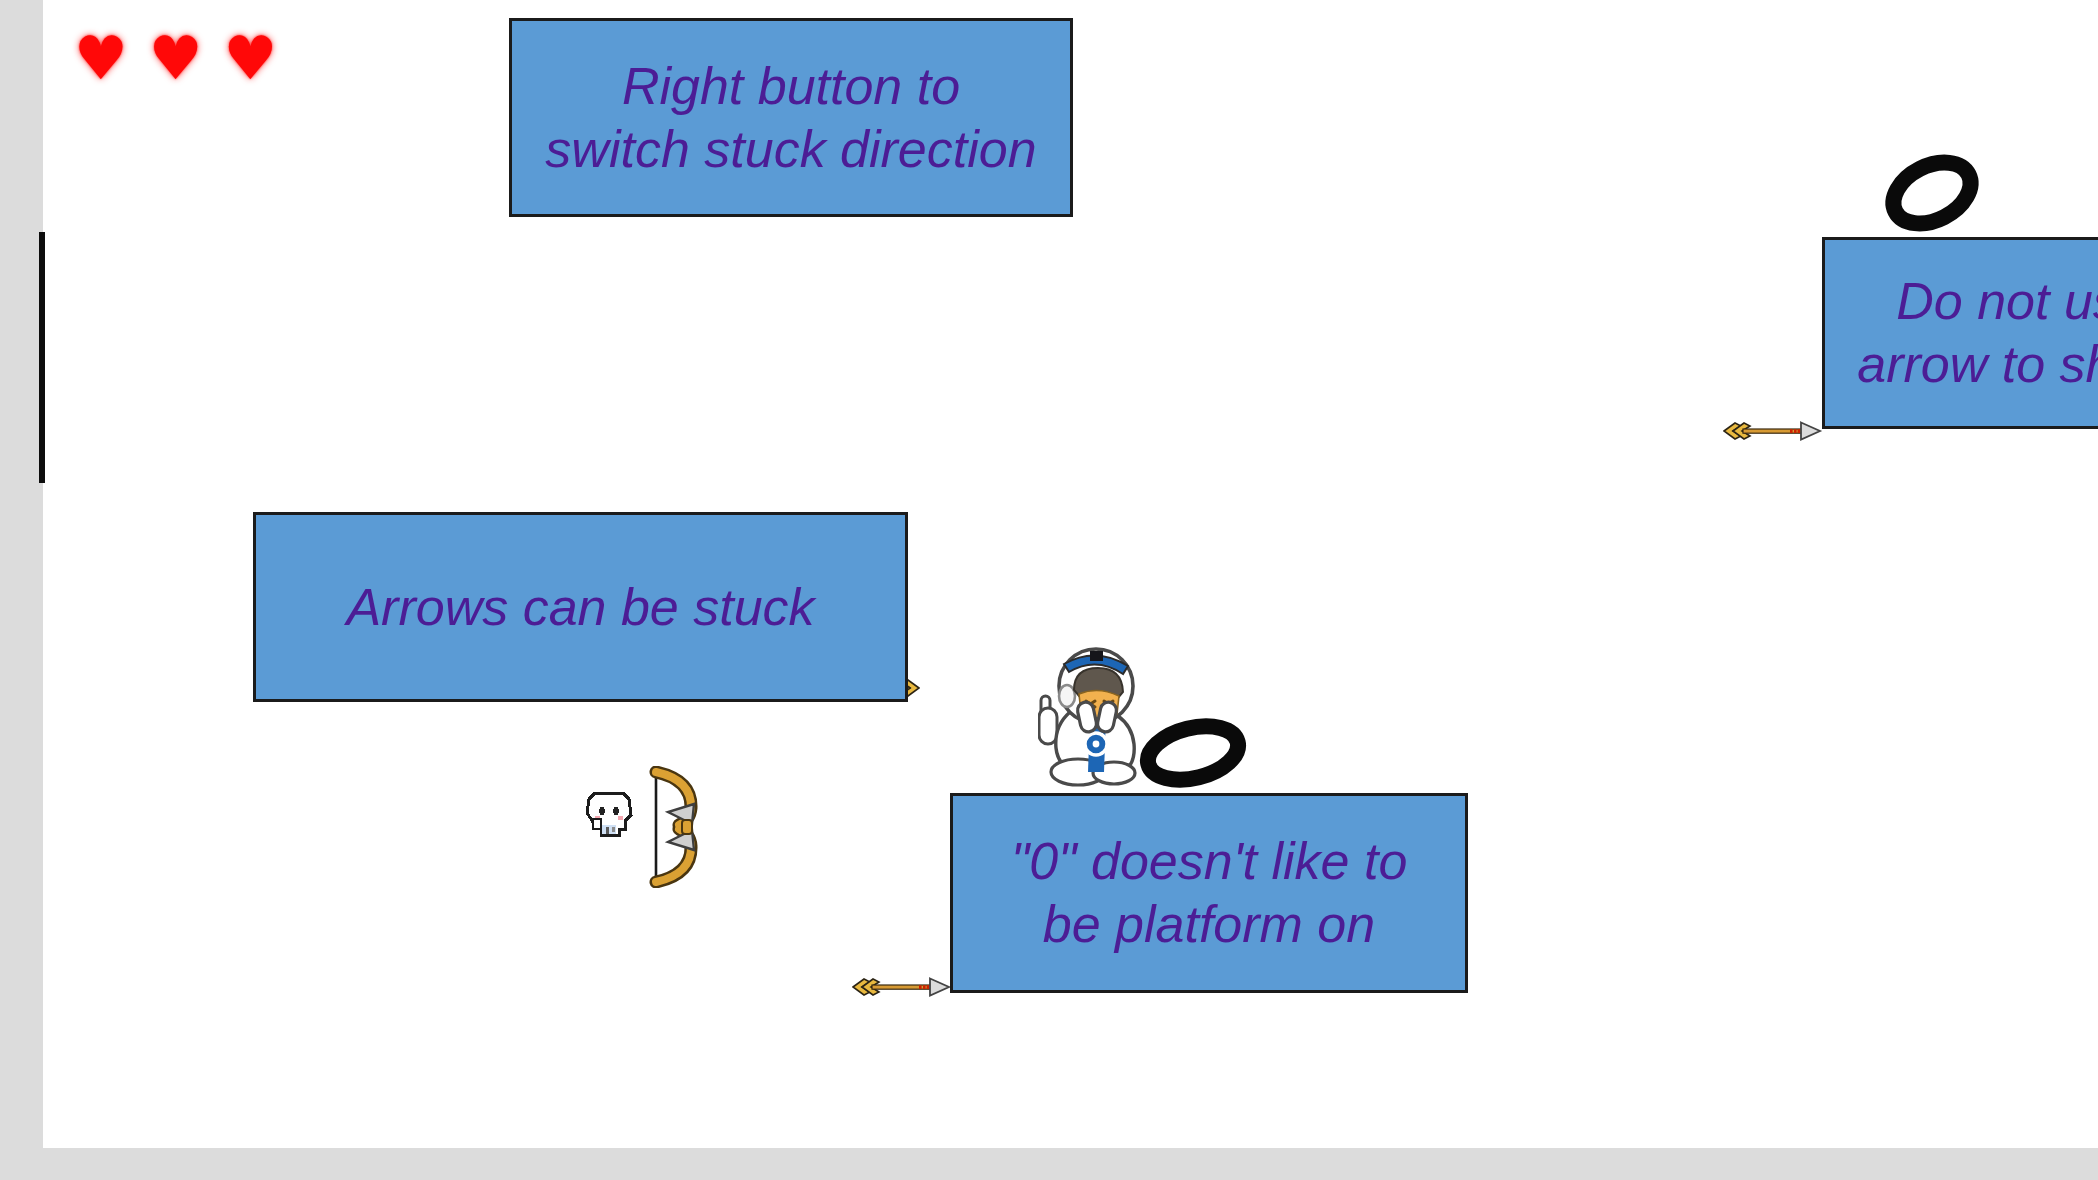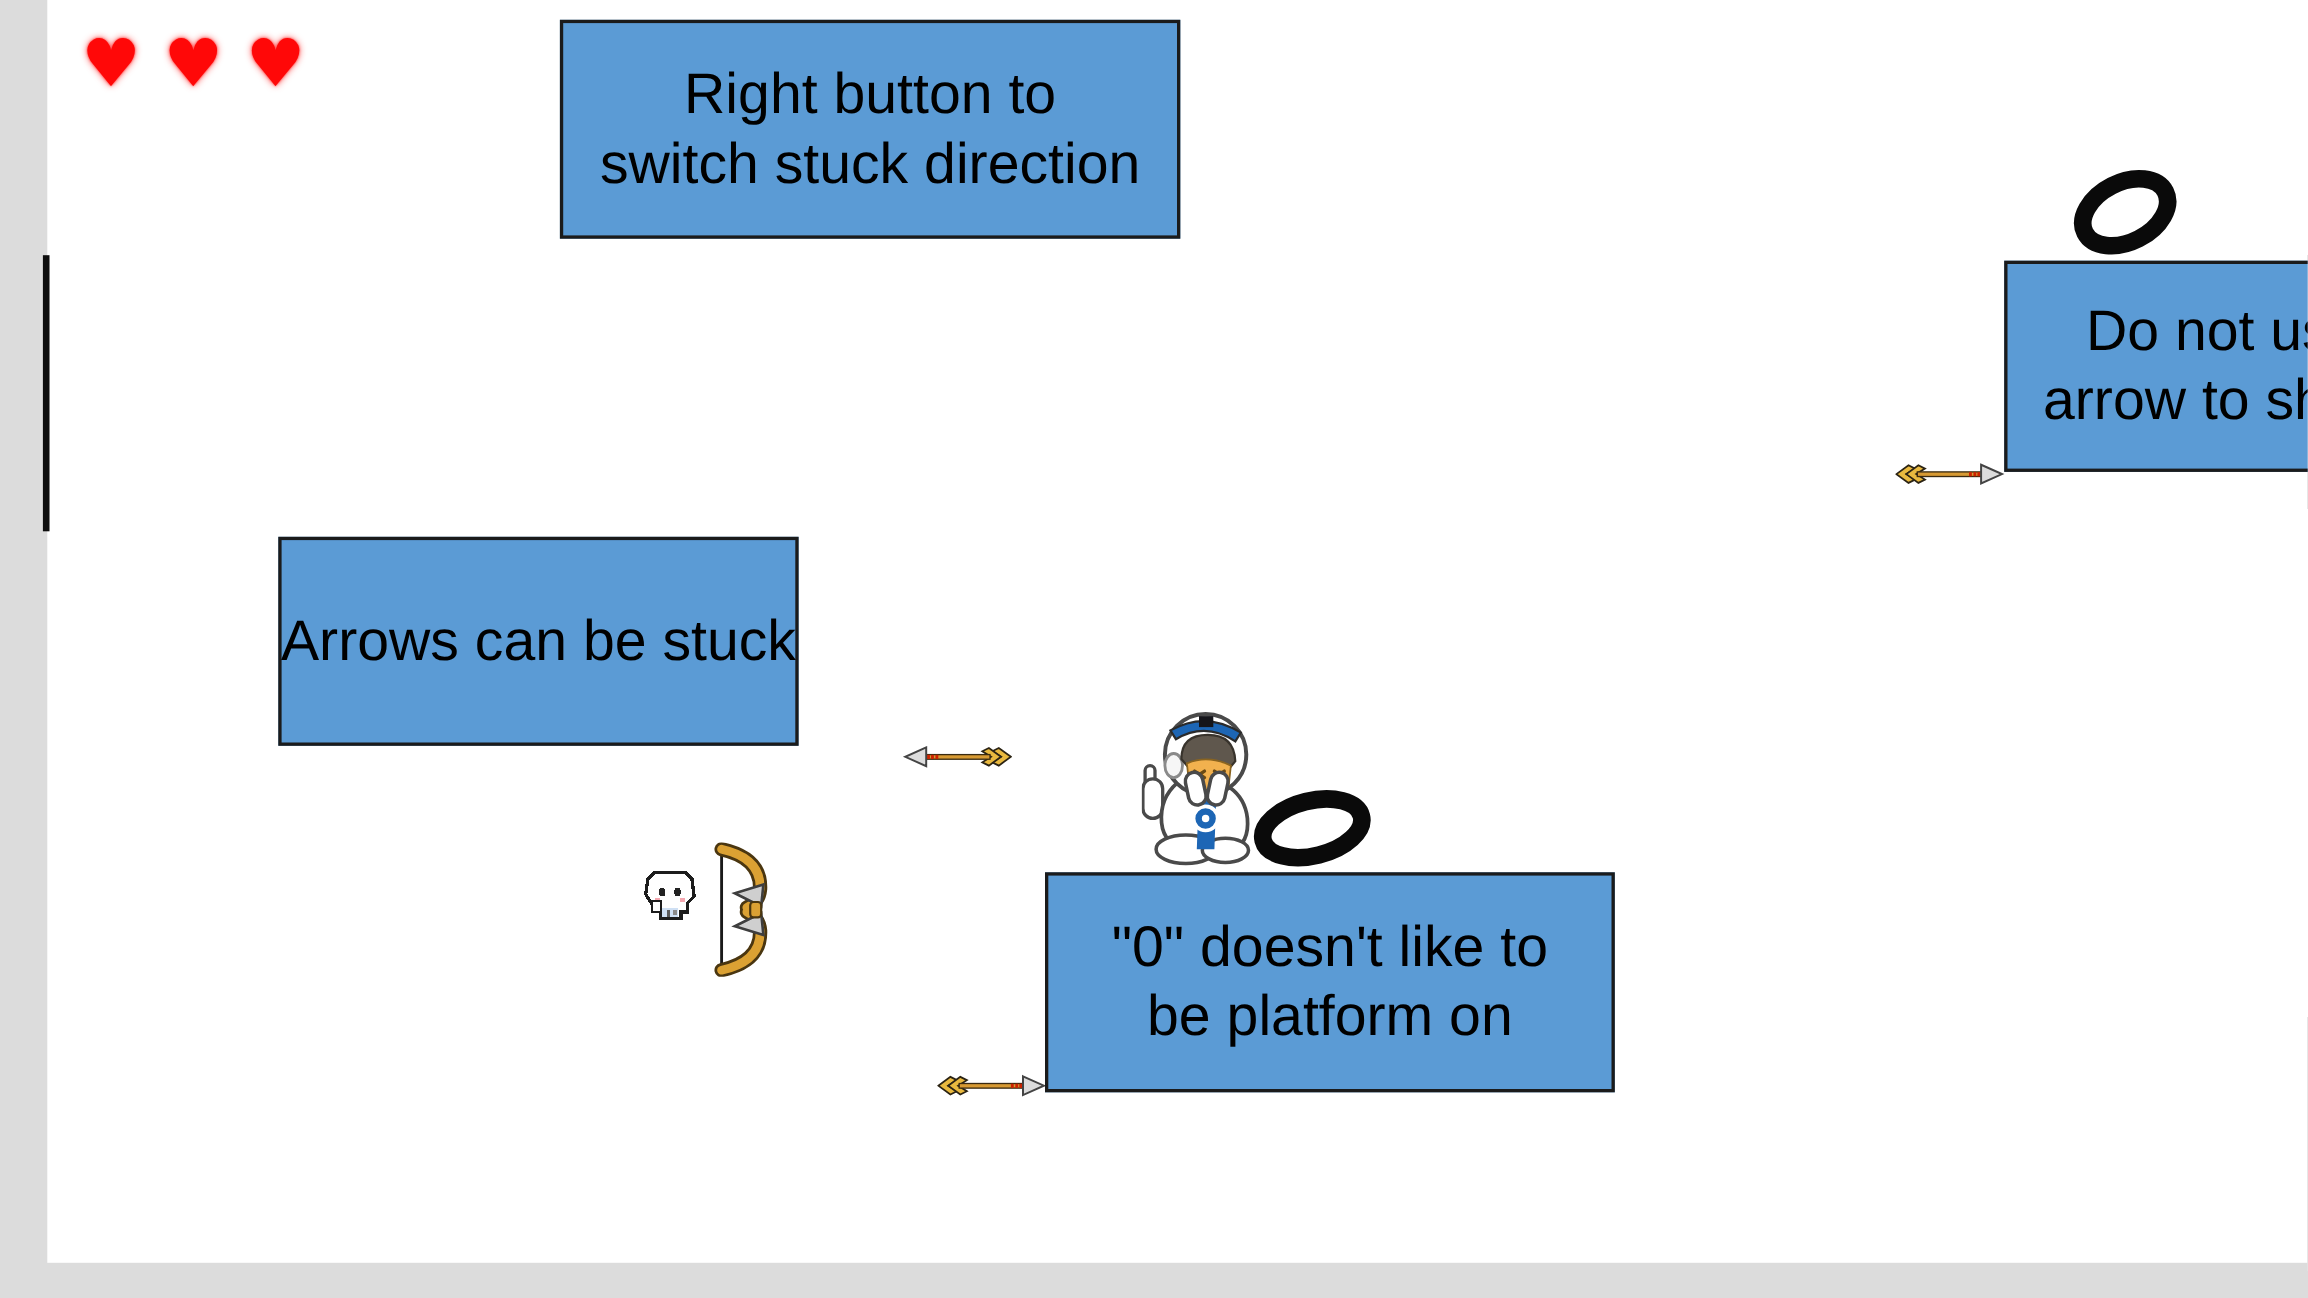--- a/index.html
+++ b/index.html
@@ -12,25 +12,25 @@
   .frame-bottom{position:absolute;left:0;top:1148px;width:2098px;height:32px;background:#dcdcdc;z-index:5;}
   .wall-segment{position:absolute;left:39px;top:232px;width:6px;height:251px;background:#0d0d0d;z-index:6;}
   
   .lives{position:absolute;left:74px;top:22px;z-index:8;display:flex;gap:21px;}
   .heart{font-family:"DejaVu Sans",sans-serif;font-size:60px;line-height:72px;color:#ff0808;
          text-shadow:0 0 7px rgba(255,70,70,.95),0 0 2px rgba(255,0,0,.9);}
   
   .hint-box{
     position:absolute;background:#5b9bd5;border:3px solid #1b1b1b;box-sizing:border-box;
     display:flex;flex-direction:column;justify-content:center;align-items:center;
-    color:#000000;font-size:52px;line-height:63px;text-align:center;white-space:nowrap;z-index:4;
+    color:#4c1d95;font-size:52px;line-height:63px;text-align:center;white-space:nowrap;z-index:4;font-style:italic;
   }
   .hint-a{left:509px;top:18px;width:564px;height:199px;}
   .hint-b{left:1822px;top:237px;width:400px;height:192px;}
-  .hint-c{left:253px;top:488px;width:473px;height:190px;}
+  .hint-c{left:253px;top:512px;width:655px;height:190px;}
   .hint-d{left:950px;top:793px;width:518px;height:200px;}
   
   .sprite{position:absolute;z-index:3;}
   .arrow-b{left:1723px;top:420px;width:100px;height:22px;}
   .arrow-c{left:820px;top:677px;width:100px;height:22px;transform:scaleX(-1);}
   .arrow-d{left:852px;top:976px;width:100px;height:22px;}
   .ring-b{left:1874px;top:150px;width:116px;height:86px;z-index:2;}
   .ring-d{left:1131px;top:712px;width:124px;height:82px;z-index:4;}
   .skull{left:585px;top:789px;width:48px;height:50px;}
   .bow{left:646px;top:766px;width:62px;height:122px;}

